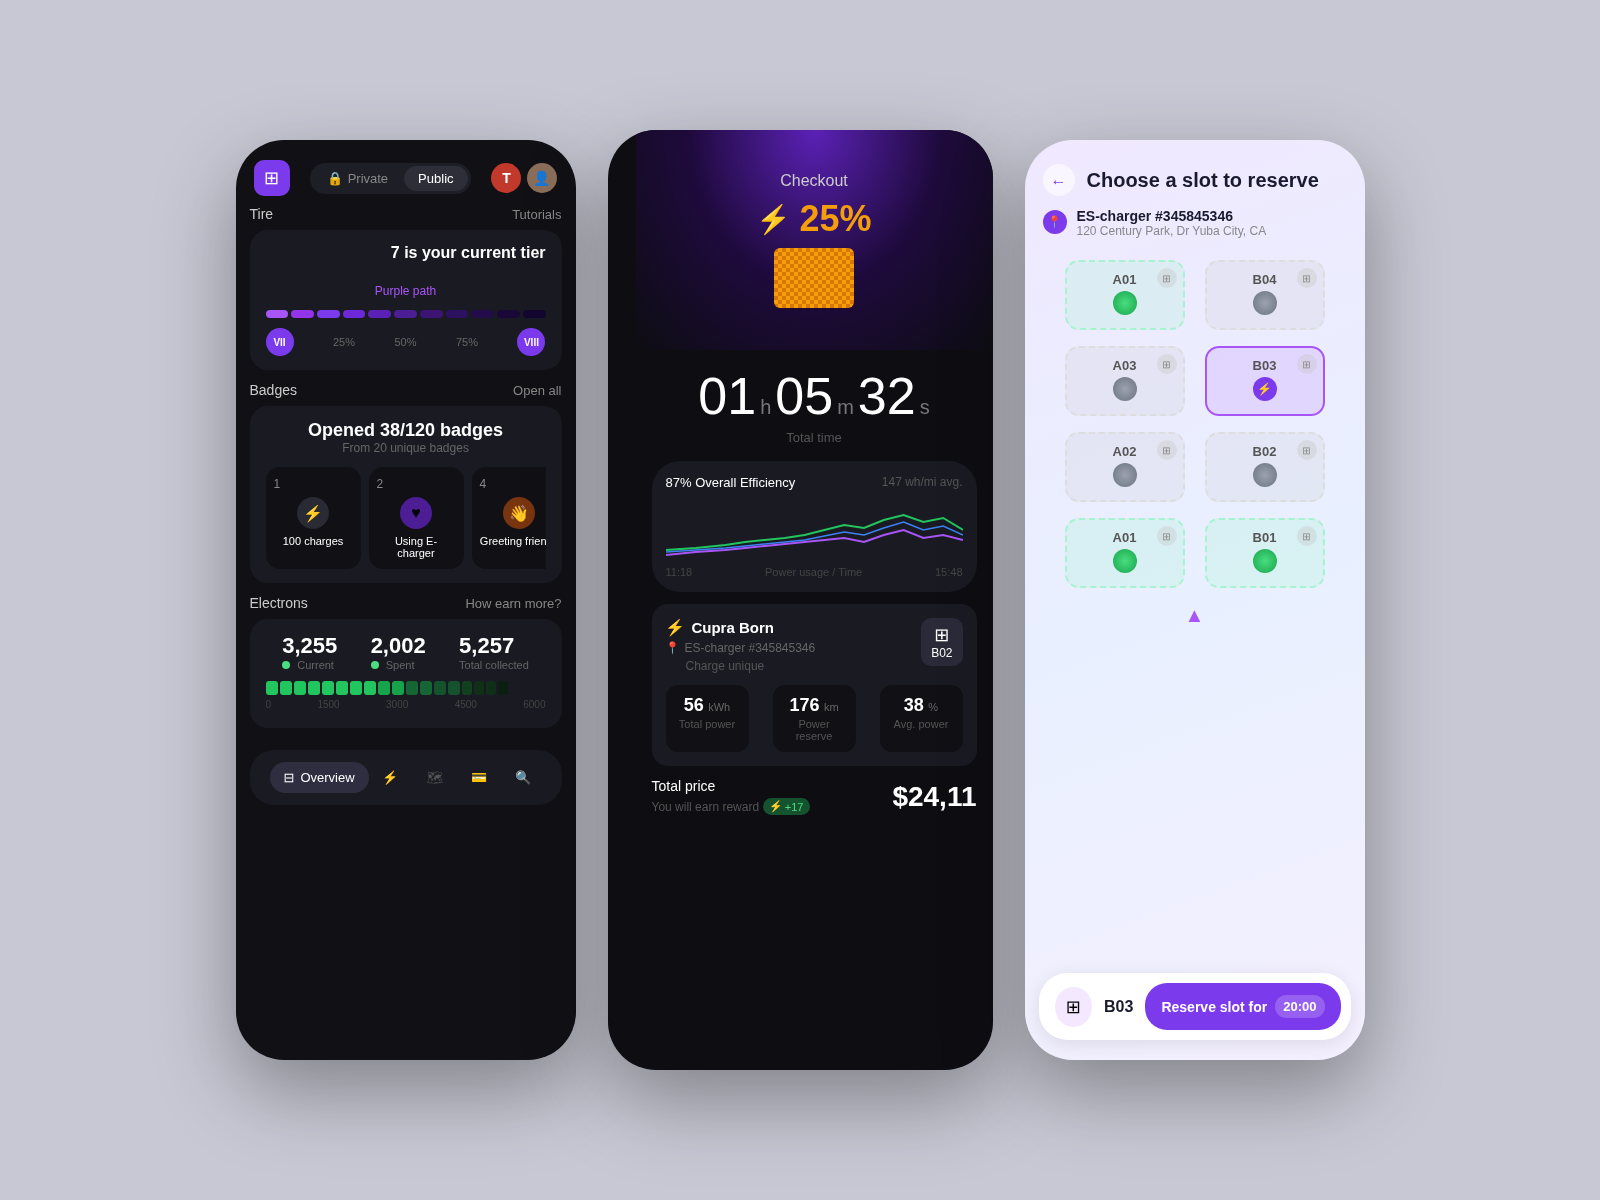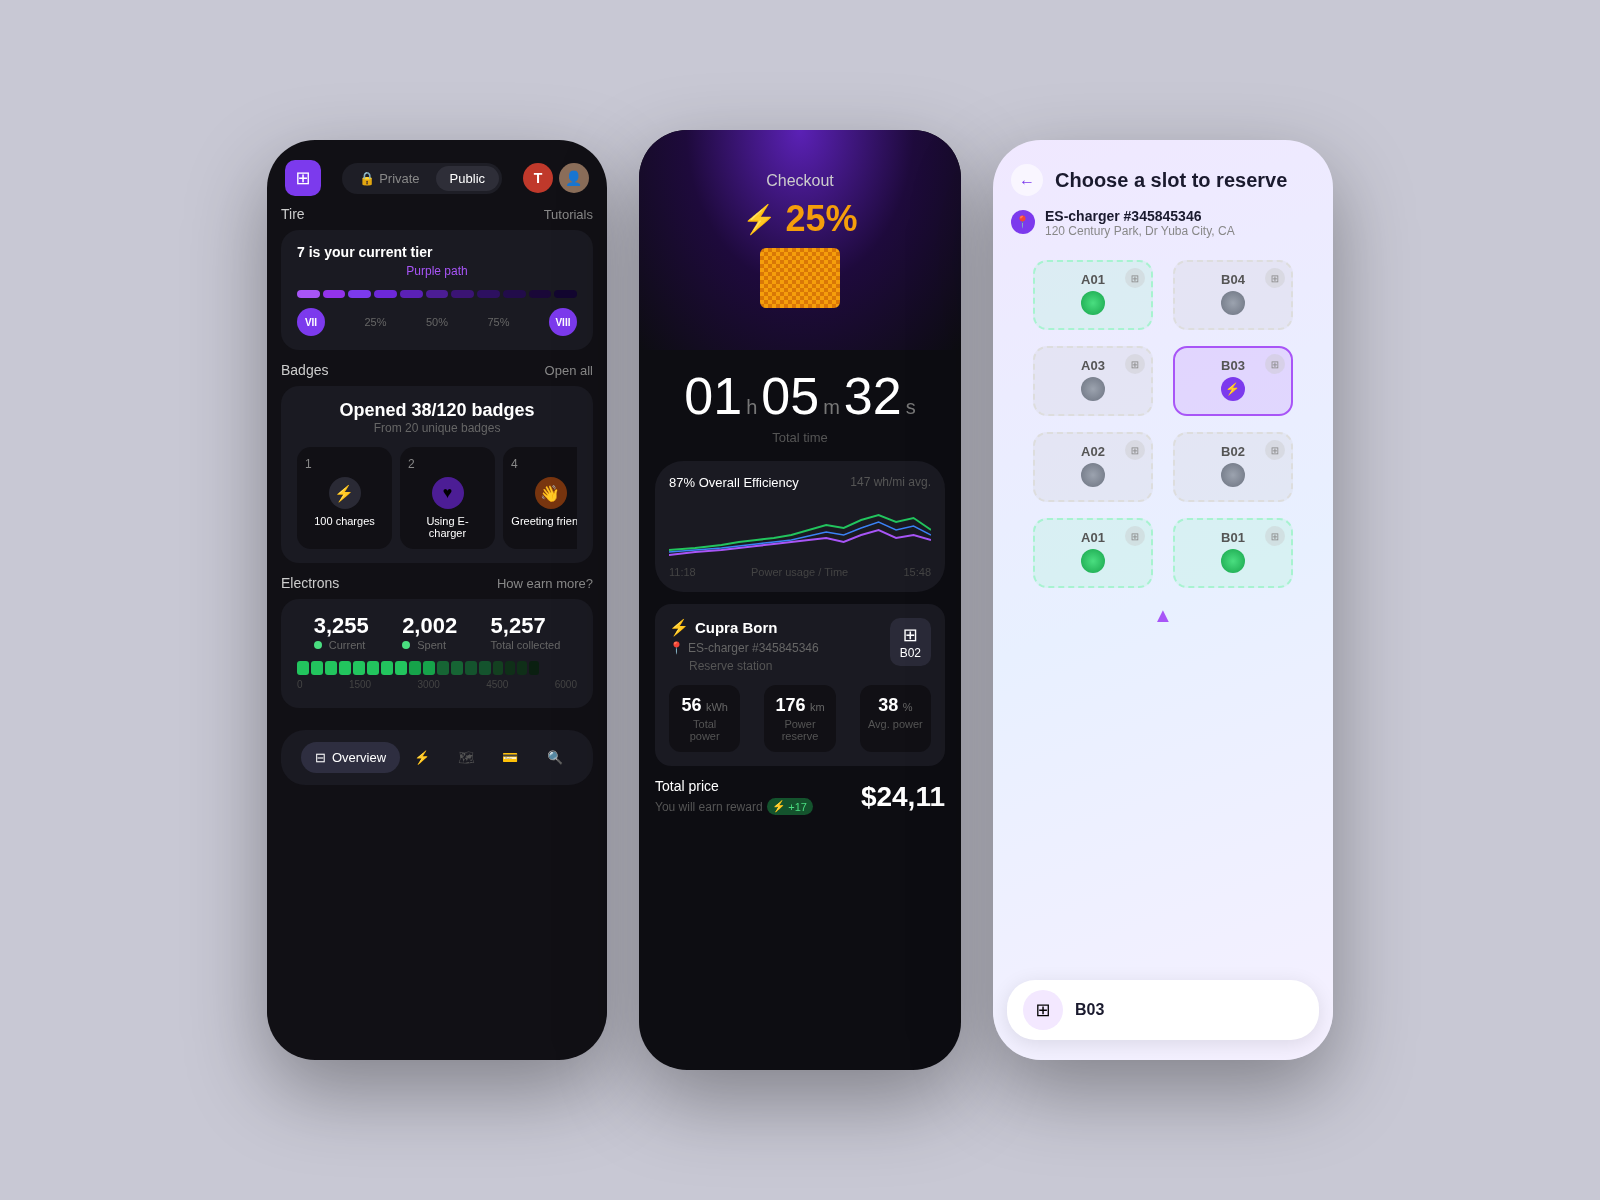--- a/index.html
+++ b/index.html
@@ -77,21 +77,21 @@
       margin-bottom: 8px;
     }
     .section-title { color: #ccc; font-size: 14px; }
     .section-link { color: #888; font-size: 13px; }
 
     .tier-card {
       background: #1a1a22;
       border-radius: 18px;
       padding: 14px 16px;
     }
-    .tier-title { color: white; font-size: 14px; font-weight: 600; text-align: left; margin-bottom: 4px; }
+    .tier-title { color: white; font-size: 16px; font-weight: 600; text-align: right; margin-bottom: 22px; }
     .tier-subtitle { color: #a855f7; font-size: 12px; text-align: center; margin-bottom: 12px; }
 
     .progress-bar-container { display: flex; gap: 3px; margin-bottom: 10px; }
     .progress-segment {
       height: 8px; border-radius: 4px; flex: 1;
     }
     .progress-labels {
       display: flex; justify-content: space-between; align-items: center;
     }
     .tier-badge {
@@ -159,25 +159,26 @@
     }
     .nav-item {
       display: flex; align-items: center; gap: 6px;
       padding: 8px 14px; border-radius: 20px;
       cursor: pointer; color: #555; font-size: 13px;
     }
     .nav-item.active { background: #2e2e40; color: white; }
 
     
     .phone2 {
-      width: 322px;
+      width: 385px;
       height: 940px;
       background: #0d0d12;
       display: flex;
       flex-direction: column;
+      padding-left: 28px;
     }
     .checkout-hero {
       height: 220px;
       background: radial-gradient(ellipse at center top, #5b21b6 0%, #1e0a3c 50%, #0d0d12 100%);
       display: flex; flex-direction: column; align-items: center; justify-content: center;
       gap: 8px;
     }
     .checkout-title { color: #ccc; font-size: 16px; }
     .checkout-percent { color: #f59e0b; font-size: 36px; font-weight: 700; }
     .lightning-icon { color: #f59e0b; font-size: 28px; }
@@ -568,21 +569,21 @@
     <div class="vehicle-header">
       <div class="vehicle-info">
         <div class="vehicle-name">
           <span class="vehicle-brand">⚡</span>
           <span>Cupra Born</span>
         </div>
         <div class="vehicle-location">
           <span>📍</span>
           <span>ES-charger #345845346</span>
         </div>
-        <div style="color:#555;font-size:12px;margin-left:20px;">Reserve station</div>
+        <div style="color:#555;font-size:12px;margin-left:20px;">Charge unique</div>
       </div>
       <div class="vehicle-badge">
         <div style="font-size:18px;">⊞</div>
         <div>B02</div>
       </div>
     </div>
     <div class="stats-row">
       <div class="stat-box">
         <div>
           <span class="stat-val">56</span>
@@ -695,14 +696,18 @@
 
       <div style="text-align:center;margin-top:8px;">
         <span style="color:#a855f7;font-size:20px;">▲</span>
       </div>
     </div>
   </div>
 
   <div class="reserve-footer">
     <div class="reserve-slot-badge">⊞</div>
     <span class="reserve-slot-name">B03</span>
+    <button class="reserve-btn">
+      <span>Reserve slot for</span>
+      <span class="reserve-time">20:00</span>
+    </button>
   </div>
 </div>
 
 </body></html>

